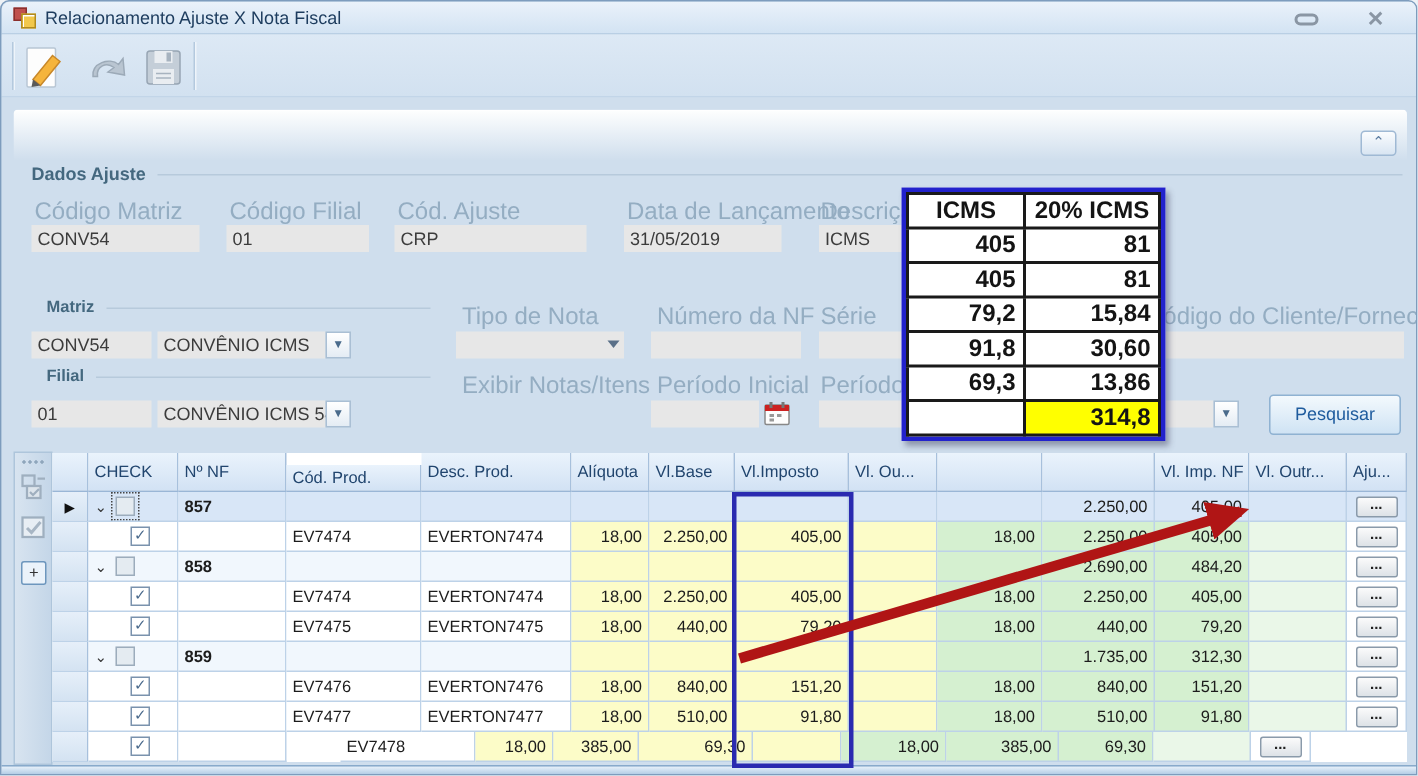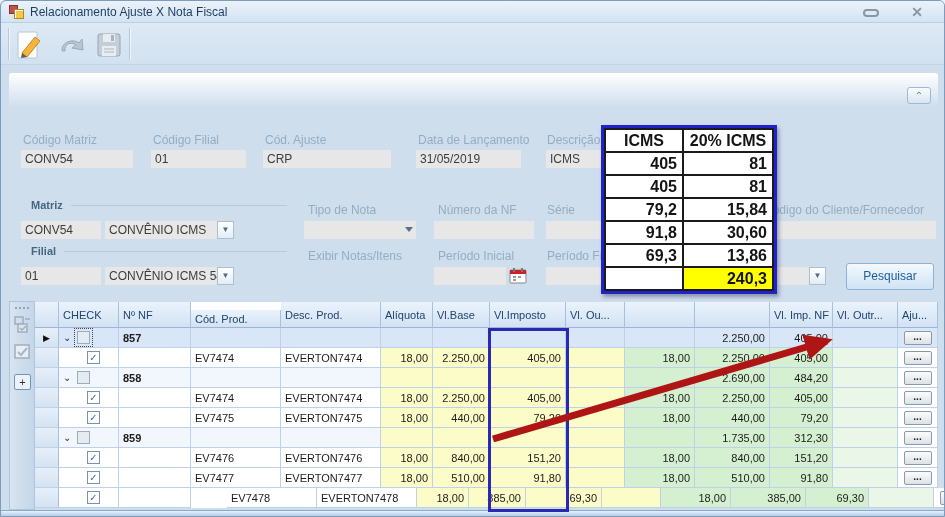--- a/index.html
+++ b/index.html
@@ -26,21 +26,21 @@
   .content { position:absolute; left:0; top:64px; width:945px; height:445px; background:#cfdeed; }
   .panel-top { position:absolute; left:8px; top:8px; width:929px; height:34px;
     background:linear-gradient(#fdfefe,rgba(213,226,240,0)); border-top:1px solid #ffffff; border-radius:3px 3px 0 0; }
   .collapse-btn { position:absolute; left:906px; top:22px; width:24px; height:17px;
     background:linear-gradient(#fafcfe,#d8e5f2); border:1px solid #9fb9d4; border-radius:3px;
     font-size:10px; color:#5a7ba0; text-align:center; line-height:15px; cursor:pointer; }
 
   .gtitle { position:absolute; display:flex; align-items:center; font-size:12px; font-weight:bold; color:#44687f; }
   .gline { display:inline-block; height:1px; background:#b7cadc; margin-left:8px; }
 
-  .flabel { position:absolute; font-size:12px; color:#94adc2; white-space:nowrap; }
+  .flabel { position:absolute; font-size:16px; color:#94adc2; white-space:nowrap; }
   .fbox { position:absolute; height:18px; background:#e7e7e7; font-size:12px; color:#3c3c3c;
     padding:2px 4px 0 4px; white-space:nowrap; overflow:hidden; }
   .combo-arrow { position:absolute; width:17px; height:18px; background:linear-gradient(#ffffff,#e4ecf4);
     border:1px solid #aabfd4; font-size:8px; color:#4a6b8c; text-align:center; line-height:16px; cursor:pointer; }
   .inner-arrow { position:absolute; right:3px; top:6px; width:0; height:0; border-left:4px solid transparent;
     border-right:4px solid transparent; border-top:5px solid #5a7088; }
   .bold-val { font-weight:bold; color:#222; }
 
   .search-btn { position:absolute; left:845px; top:262px; width:88px; height:27px;
     background:linear-gradient(#f3f9fd,#cfe3f4); border:1px solid #8fb2d2; border-radius:3px;
@@ -130,20 +130,24 @@
         <line x1="10" y1="22" x2="20" y2="22" stroke="#a7b3bf"></line>
       </svg>
     </span>
     <span class="tb-sep" style="left:128px;"></span>
   </div>
 
   <div class="content">
     <div class="panel-top"></div>
     <div class="collapse-btn">⌃</div>
 
+    <div class="gtitle" style="left:20px; top:44px; width:914px;">
+      <span>Dados Ajuste</span>
+        <span class="gline" style="flex:1;"></span>
+    </div>
     <span class="flabel" style="left:22px; top:68px;">Código Matriz</span>
     <div class="fbox" style="left:20px; top:85px; width:112px;">CONV54</div>
     <span class="flabel" style="left:152px; top:68px;">Código Filial</span>
     <div class="fbox" style="left:150px; top:85px; width:95px;">01</div>
     <span class="flabel" style="left:264px; top:68px;">Cód. Ajuste</span>
     <div class="fbox" style="left:262px; top:85px; width:128px;">CRP</div>
     <span class="flabel" style="left:417px; top:68px;">Data de Lançamento</span>
     <div class="fbox" style="left:415px; top:85px; width:105px;">31/05/2019</div>
     <span class="flabel" style="left:546px; top:68px;">Descrição do Ajuste</span>
     <div class="fbox" style="left:545px; top:85px; width:150px;">ICMS</div>
@@ -394,21 +398,20 @@
             <div class="dots-btn">...</div>
           </div>
         </div>
         <div class="grow">
           <div class="gcell selc" style="width: 24px; flex: 0 0 24px;"></div>
           <div class="gcell bgw" style="width: 60px; flex: 0 0 60px;">
             <span class="cb" style="margin-left: 24px;">✓</span>
           </div>
           <div class="gcell bgw" style="width: 72px; flex: 0 0 72px;"></div>
           <div class="gcell bgw" style="width: 90px; flex: 0 0 90px; margin-left: 36px;">EV7478</div>
-          <div class="gcell bgw" style="width: 100px; flex: 0 0 100px;">EVERTON7478</div>
           <div class="gcell bgy num" style="width: 52px; flex: 0 0 52px;">18,00</div>
           <div class="gcell bgy num" style="width: 57px; flex: 0 0 57px;">385,00</div>
           <div class="gcell bgy num" style="width: 76px; flex: 0 0 76px;">69,30</div>
           <div class="gcell bgy num" style="width: 59px; flex: 0 0 59px;"></div>
           <div class="gcell bgg num" style="width: 70px; flex: 0 0 70px;">18,00</div>
           <div class="gcell bgg num" style="width: 75px; flex: 0 0 75px;">385,00</div>
           <div class="gcell bgg num" style="width: 63px; flex: 0 0 63px;">69,30</div>
           <div class="gcell bgg2 num" style="width: 65px; flex: 0 0 65px;"></div>
           <div class="gcell bgw" style="width: 40px; flex: 0 0 40px;">
             <div class="dots-btn">...</div>
@@ -443,21 +446,21 @@
           <tr>
             <td>91,8</td>
             <td>30,60</td>
           </tr>
           <tr>
             <td>69,3</td>
             <td>13,86</td>
           </tr>
           <tr>
             <td></td>
-            <td class="total">240,3</td>
+            <td class="total">314,8</td>
           </tr>
         </tbody>
     </table>
   </div>
 
   <svg class="arrow-svg" width="945" height="517" viewBox="0 0 945 517">
     <defs>
       <marker id="ah" markerUnits="userSpaceOnUse" markerWidth="30" markerHeight="26" refX="22" refY="13" orient="auto">
         <path d="M0,0 L28,13 L0,26 Z" fill="#b01515"></path>
       </marker>

